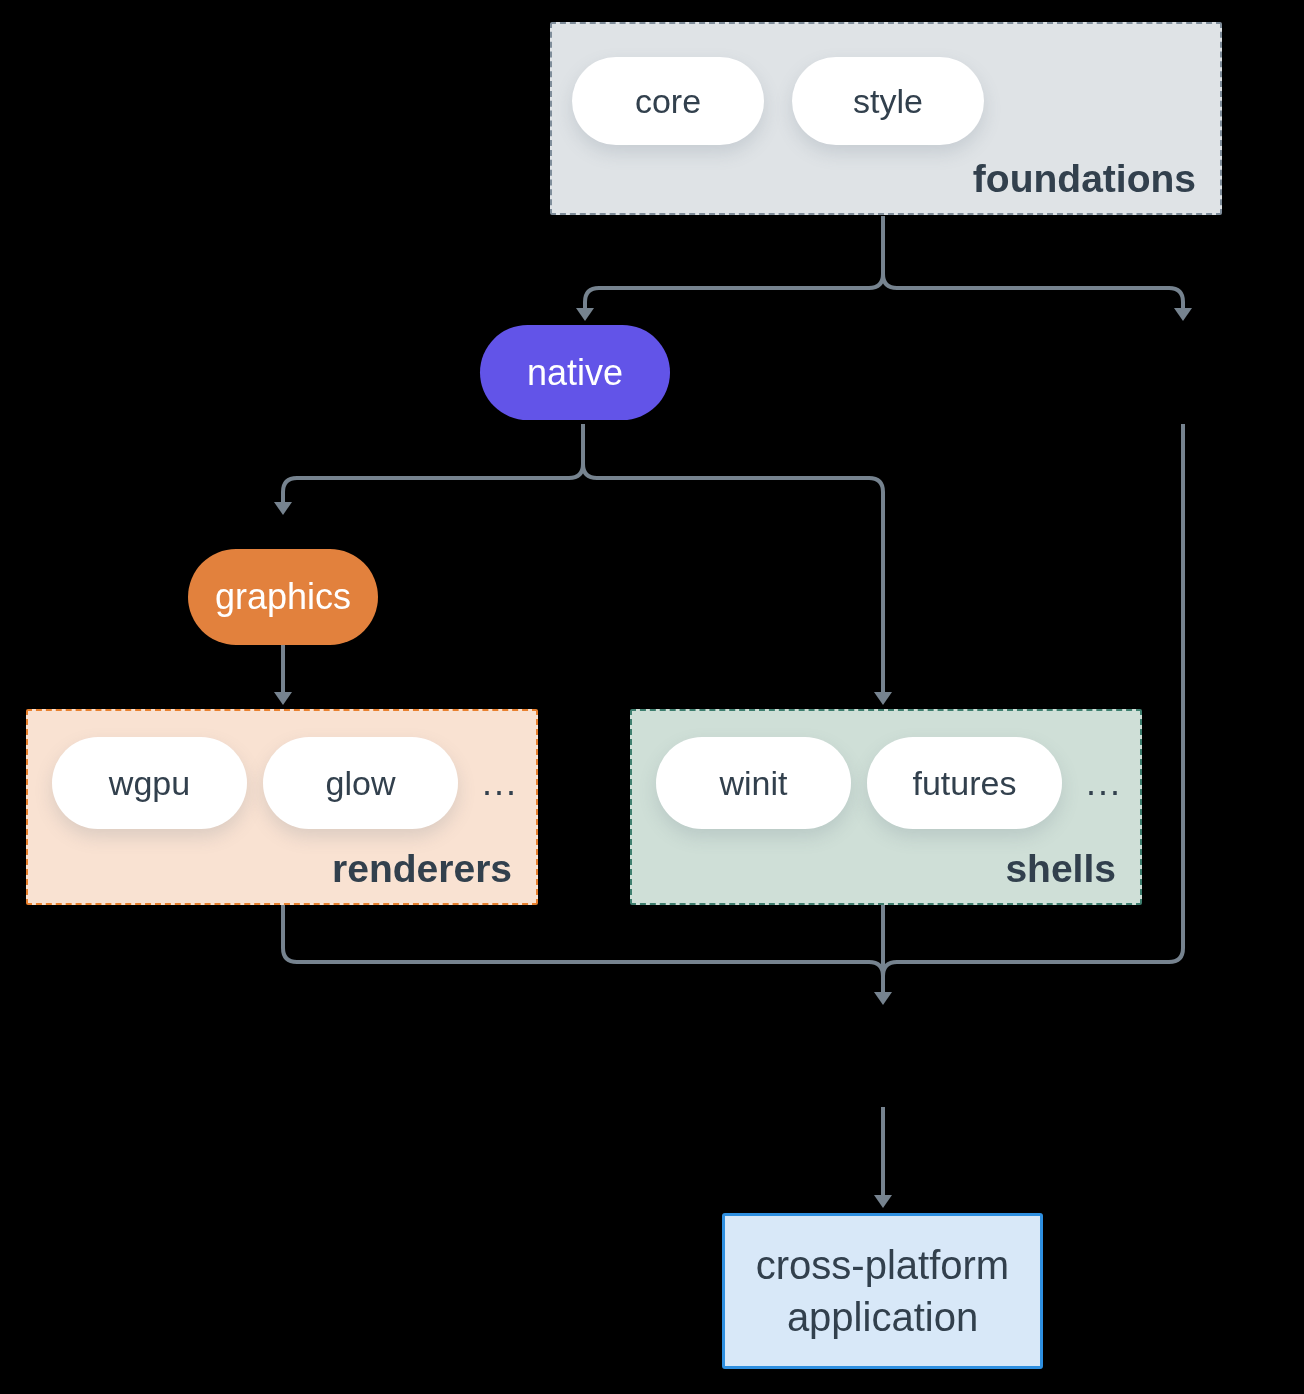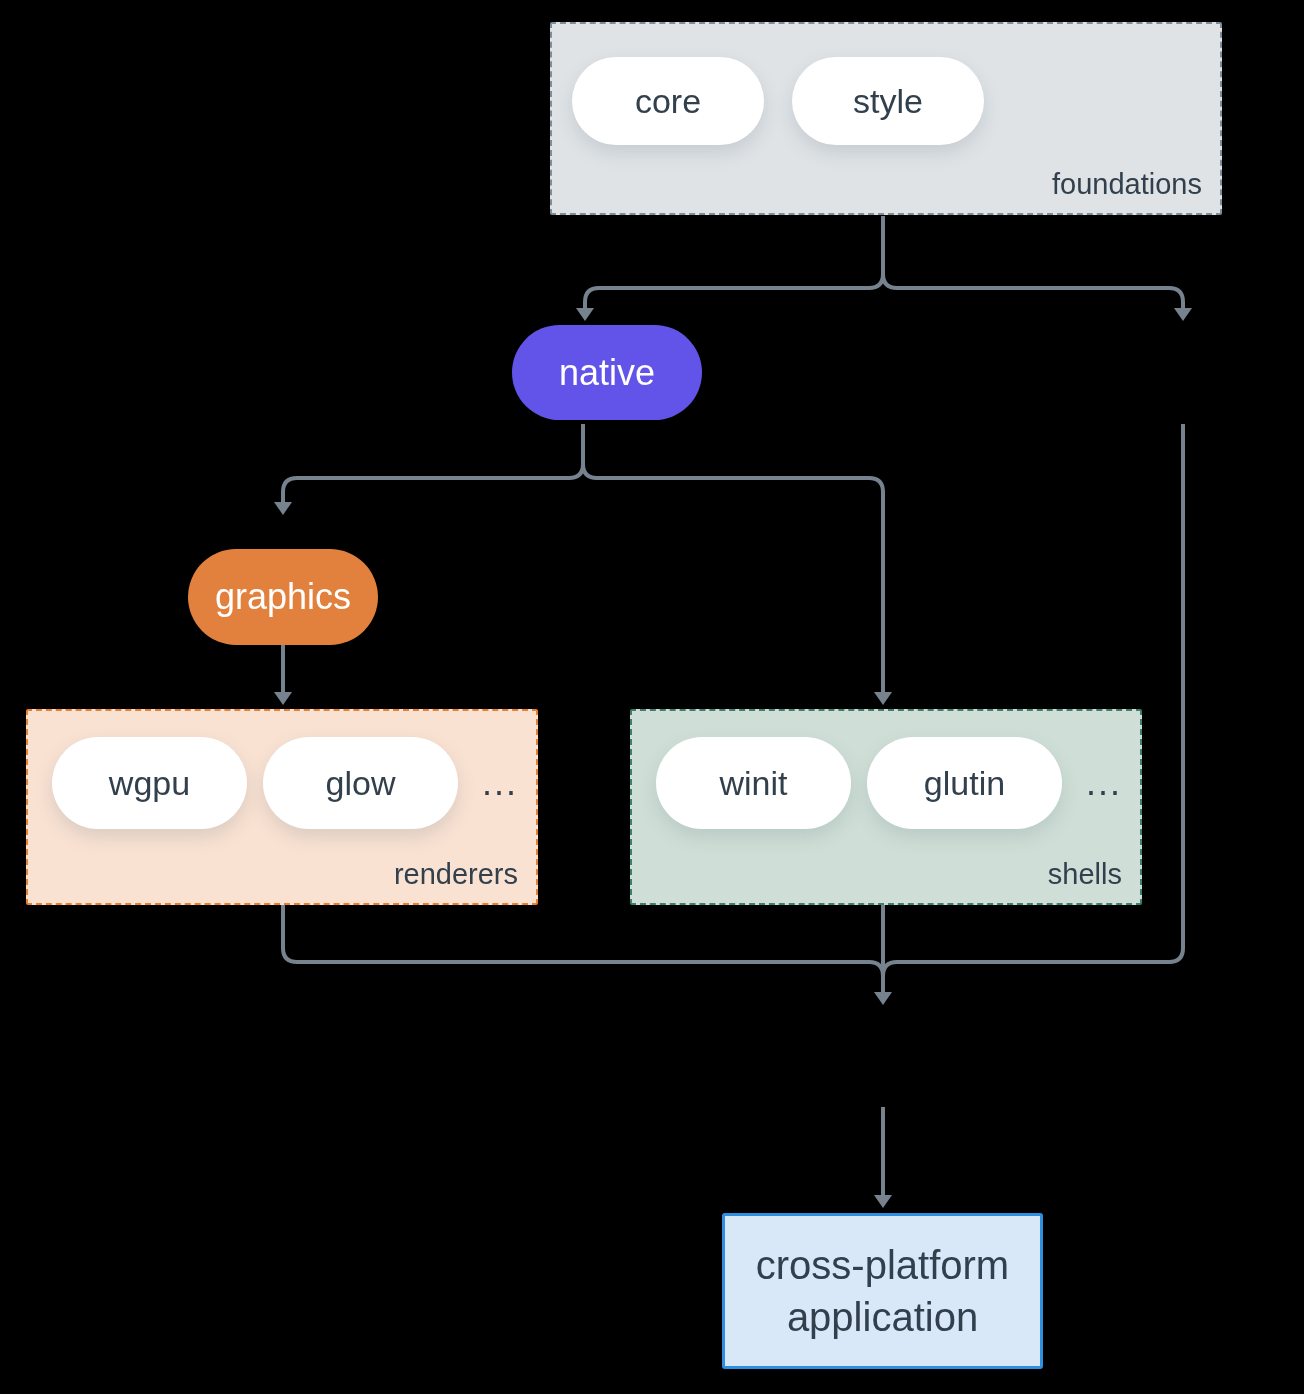--- a/index.html
+++ b/index.html
@@ -44,22 +44,22 @@
     left:26px;top:709px;width:512px;height:196px;
     background:var(--renderers-bg);
     border:2.5px dashed var(--renderers-border);
   }
   .group-shells{
     left:630px;top:709px;width:512px;height:196px;
     background:var(--shells-bg);
     border:2.5px dashed var(--shells-border);
   }
   .group-label{
-    position:absolute;right:18px;bottom:12px;
-    font-size:29px;color:var(--text-dark);
+    position:absolute;right:24px;bottom:12px;
+    font-size:39px;color:var(--text-dark);font-weight:bold;
   }
 
   .pill{
     display:flex;align-items:center;justify-content:center;
     background:var(--pill-white-bg);
     color:var(--text-dark);
     font-size:34px;
     border-radius:46px;
     box-shadow:0 8px 18px rgba(90,105,120,0.18);
   }
@@ -74,21 +74,21 @@
   .group-shells .pill-row .pill{width:195px;height:92px;}
   .ellipsis{
     font-size:36px;color:var(--text-dark);letter-spacing:2px;
     padding-left:8px;
   }
 
   .accent-pill{
     display:flex;align-items:center;justify-content:center;
     color:#ffffff;font-size:36px;border-radius:48px;
   }
-  .node-native{left:512px;top:325px;width:190px;height:95px;background:var(--purple);}
+  .node-native{left:480px;top:325px;width:190px;height:95px;background:var(--purple);}
   .node-web{left:1088px;top:324px;width:190px;height:96px;background:var(--purple);}
   .node-graphics{left:188px;top:517px;width:190px;height:96px;background:var(--orange);margin-top:32px;}
   .node-iced{left:788px;top:1009px;width:190px;height:96px;background:var(--blue);}
 
   .appbox{
     left:722px;top:1213px;width:321px;height:156px;
     background:var(--app-bg);
     border:3px solid var(--app-border);
     border-radius:3px;
     display:flex;align-items:center;justify-content:center;text-align:center;
@@ -142,21 +142,21 @@
       <div class="pill">wgpu</div>
       <div class="pill">glow</div>
       <div class="ellipsis">...</div>
     </div>
     <div class="group-label">renderers</div>
   </div>
 
   <div class="group group-shells">
     <div class="pill-row">
       <div class="pill">winit</div>
-      <div class="pill">glutin</div>
+      <div class="pill">futures</div>
       <div class="ellipsis">...</div>
     </div>
     <div class="group-label">shells</div>
   </div>
 
 
   <div class="appbox">cross-platform application</div>
 
 </div>
 

